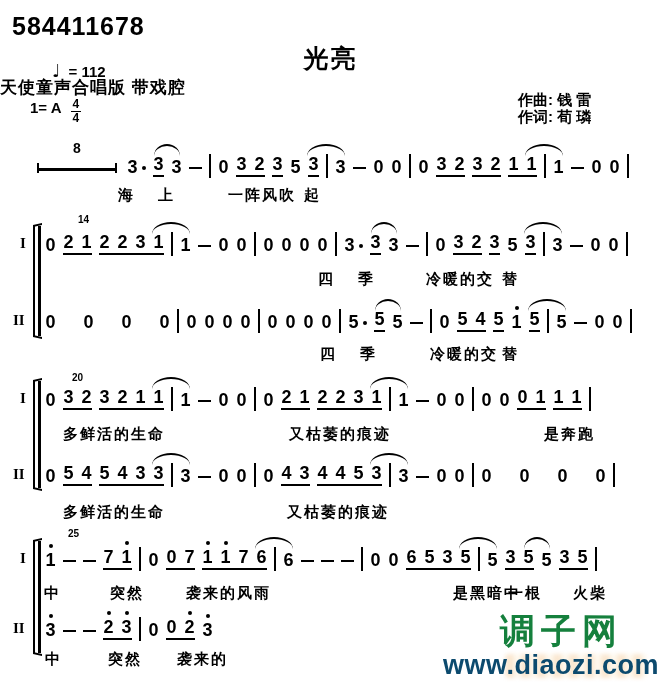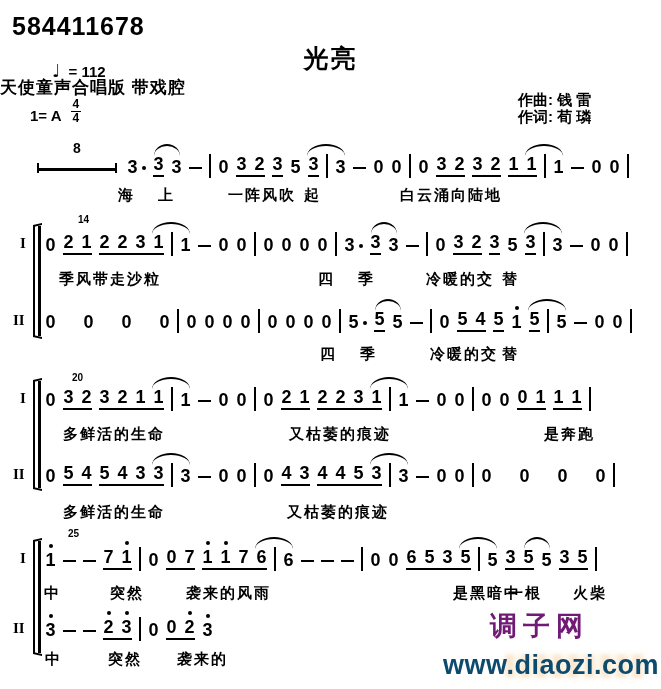--- a/index.html
+++ b/index.html
@@ -7,21 +7,21 @@
     width:661px;height:689px;position:relative;background:#ffffff;
     font-family:"Liberation Sans","DejaVu Sans",sans-serif;color:#000;
     overflow:hidden;
   }
   
   .catalog{position:absolute;left:12px;top:12px;font-size:25px;font-weight:600;letter-spacing:1px;}
   .title{position:absolute;left:0;right:0;top:42px;text-align:center;font-size:25px;font-weight:bold;letter-spacing:2px;}
   .subtitle{position:absolute;left:0;right:0;top:76px;text-align:left;font-size:17px;font-weight:bold;letter-spacing:1px;}
   .tempo{position:absolute;left:52px;top:60px;font-size:15px;font-weight:bold;}
   .tempo .nq{font-family:"DejaVu Sans",sans-serif;font-size:18px;margin-right:8px;}
-  .keysig{position:absolute;left:30px;top:99px;font-size:15px;font-weight:bold;display:flex;align-items:flex-end;}
+  .keysig{position:absolute;left:30px;top:99px;font-size:15px;font-weight:bold;display:flex;align-items:flex-start;}
   .frac{display:inline-flex;flex-direction:column;align-items:center;margin-left:9px;font-size:12px;line-height:11px;font-weight:bold;}
   .frac .fn{border-bottom:1.5px solid #000;padding:0 2px 1px 2px;}
   .frac .fd{padding-top:1px;}
   .credits{position:absolute;left:518px;top:91px;font-size:15px;font-weight:bold;line-height:17px;white-space:nowrap;}
   
   .mrow{position:absolute;display:flex;align-items:flex-end;height:22px;}
   .cell{min-width:11px;text-align:center;font-size:18px;line-height:20px;font-weight:bold;position:relative;margin-right:7px;}
   .beam{display:flex;align-items:flex-end;border-bottom:2px solid #000;padding-bottom:1px;margin-right:7px;}
   .beam .cell:last-child{margin-right:0;}
   .hd::before{content:"";position:absolute;top:-6px;left:50%;transform:translateX(-50%);width:4px;height:4px;border-radius:50%;background:#000;}
@@ -39,21 +39,21 @@
   .mrest .tk.l{left:0;}.mrest .tk.r{right:0;}
   .mrest b{position:absolute;top:-15px;left:50%;transform:translateX(-50%);font-size:14px;font-weight:bold;}
   .lyric{position:absolute;font-size:15px;font-weight:600;letter-spacing:2px;white-space:nowrap;}
   .plabel{position:absolute;font-family:"Liberation Serif","DejaVu Serif",serif;font-size:15px;font-weight:bold;}
   .mnum{position:absolute;font-size:10px;font-weight:bold;}
   .brace{position:absolute;width:3px;border-left:2px solid #000;border-right:3px solid #000;}
   .brace::before,.brace::after{content:"";position:absolute;left:-2px;width:9px;height:2px;background:#000;}
   .brace::before{top:-2px;transform:skewY(-12deg);}
   .brace::after{bottom:-2px;transform:skewY(12deg);}
   
-  .wm-name{position:absolute;left:490px;top:608px;font-size:27px;font-weight:bold;letter-spacing:6px;color:#701a75;}
+  .wm-name{position:absolute;left:500px;top:608px;font-size:35px;font-weight:bold;letter-spacing:6px;color:#15803d;}
   .wm-url{position:absolute;left:443px;top:650px;font-size:27px;font-weight:bold;color:#0c4a6e;letter-spacing:0.5px;}
   .wm-smudge{position:absolute;left:505px;top:654px;width:142px;height:24px;
     background:repeating-linear-gradient(90deg,rgba(235,160,70,.45) 0 9px,rgba(250,210,140,.25) 9px 16px);
     filter:blur(2px);opacity:.55;border-radius:4px;}
   .fadeout{position:absolute;left:228px;top:610px;width:110px;height:44px;
     background:linear-gradient(to right,rgba(255,255,255,0),#fff 75%);}
 </style>
 </head>
 <body>
 
@@ -139,21 +139,20 @@
       <div class="cell">1</div>
       <div class="dash"></div>
       <div class="cell">0</div>
       <div class="cell">0</div>
       <div class="barline"></div>
     </div>
     <div class="lyric" style="left: 118px; top: 186px;">海</div>
     <div class="lyric" style="left: 158px; top: 186px;">上</div>
     <div class="lyric" style="left: 228px; top: 186px;">一阵风吹</div>
     <div class="lyric" style="left: 304px; top: 186px;">起</div>
-    <div class="lyric" style="left: 400px; top: 186px;">白云涌向陆地</div>
     <div class="mrow" style="left: 45px; top: 233px;">
       <div class="cell">0</div>
       <div class="beam">
         <div class="cell">2</div>
         <div class="cell">1</div>
       </div>
       <div class="beam">
         <div class="cell">2</div>
         <div class="cell">2</div>
         <div class="cell">3</div>
@@ -199,21 +198,20 @@
       <div class="arc b">
         <i></i>
       </div>
       <div class="barline"></div>
       <div class="cell">3</div>
       <div class="dash"></div>
       <div class="cell">0</div>
       <div class="cell">0</div>
       <div class="barline"></div>
     </div>
-    <div class="lyric" style="left: 59px; top: 270px;">季风带走沙粒</div>
     <div class="lyric" style="left: 318px; top: 270px;">四</div>
     <div class="lyric" style="left: 358px; top: 270px;">季</div>
     <div class="lyric" style="left: 426px; top: 270px;">冷暖的交</div>
     <div class="lyric" style="left: 502px; top: 270px;">替</div>
     <div class="plabel" style="left: 20px; top: 235px;">I</div>
     <div class="mnum" style="left: 78px; top: 214px;">14</div>
     <div class="mrow" style="left: 45px; top: 310px;">
       <div class="cell">0</div>
       <div class="spacer"></div>
       <div class="cell">0</div>

